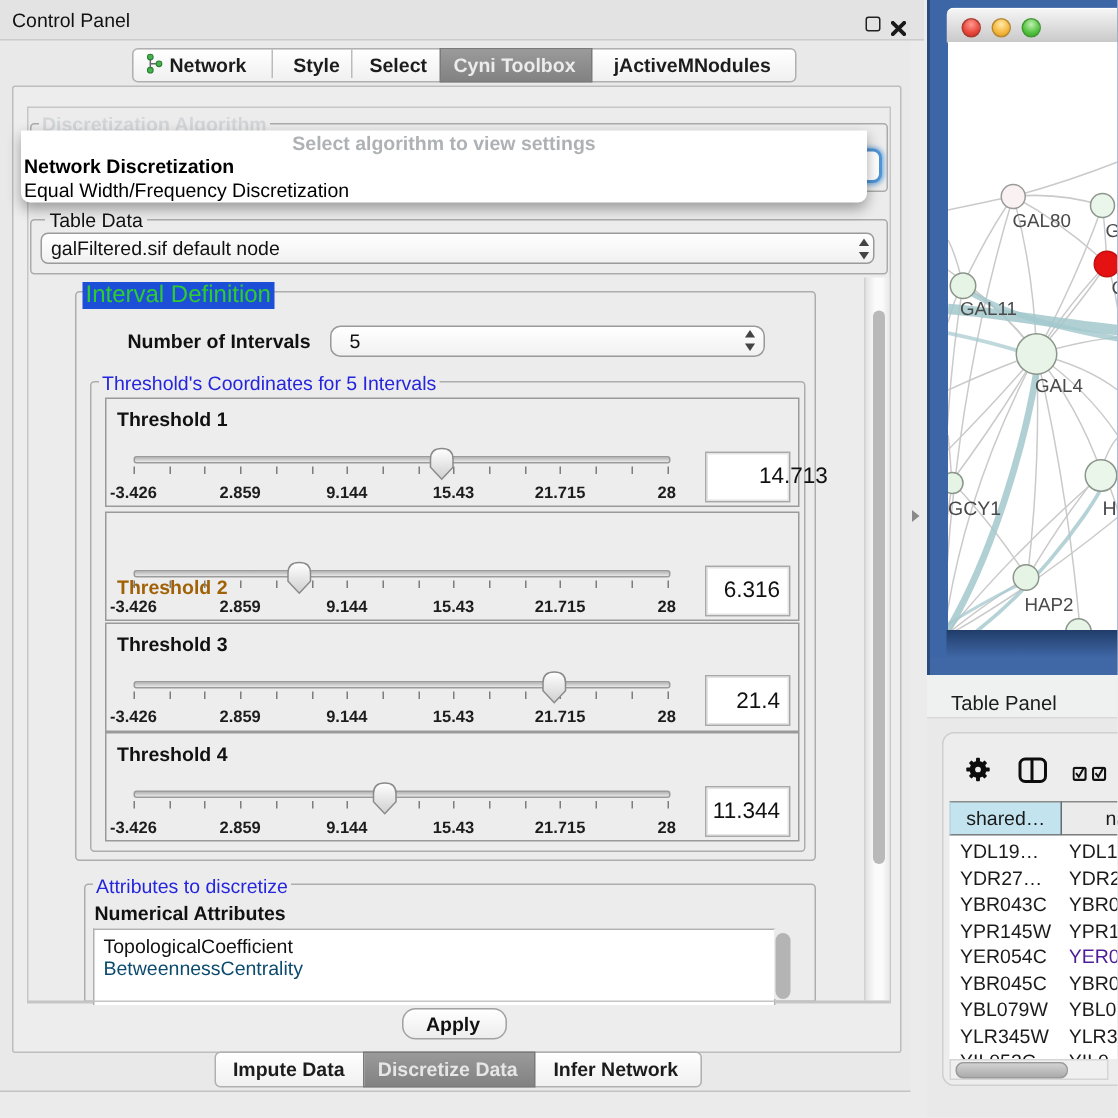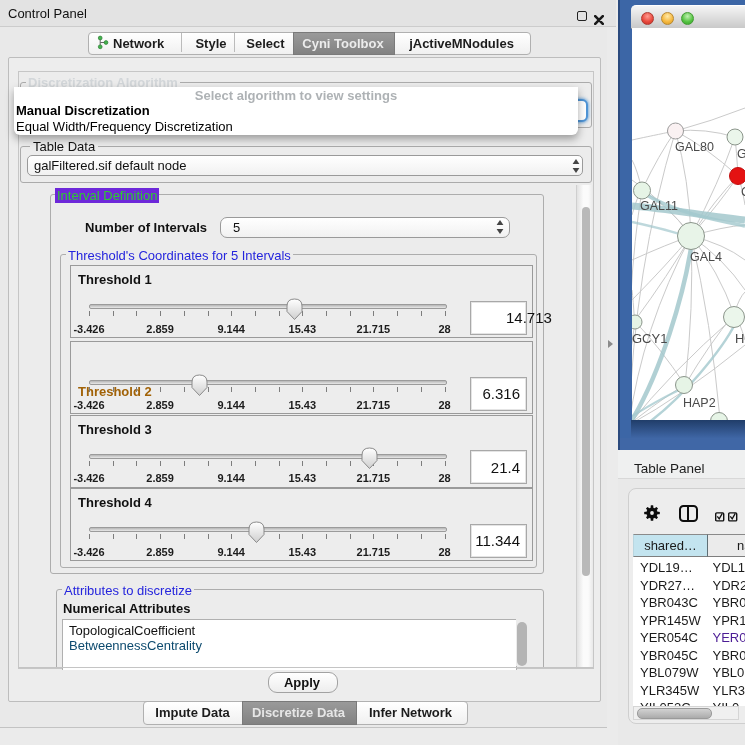--- a/index.html
+++ b/index.html
@@ -42,39 +42,39 @@
 
 <div class="abs" style="left:18px;top:71px;width:574px;height:596px;background:#ececec;border:1px solid #c6c6c6;"></div>
 
 <div class="abs" style="left:20px;top:82px;width:570px;height:44px;border:1px solid #ababab;border-radius:3px;"></div>
 <div class="abs bold" style="left:26px;top:75px;font-size:13px;color:#d2d6d9;background:#ececec;padding:0 2px;">Discretization Algorithm</div>
 
 <div class="abs" style="left:558px;top:99px;width:26px;height:19px;border:2.5px solid #4f94d5;border-radius:6px;background:#fff;box-shadow:0 0 3px 1px rgba(90,155,215,0.75);"></div>
 
 <div class="abs" style="left:14px;top:87px;width:564px;height:48px;background:#ffffff;border-bottom-left-radius:6px;border-bottom-right-radius:6px;box-shadow:0 4px 9px rgba(0,0,0,0.35);z-index:50;"></div>
 <div class="abs bold" style="left:14px;top:88px;width:564px;text-align:center;font-size:13px;color:#aeb2b5;z-index:51;">Select algorithm to view settings</div>
-<div class="abs bold" style="left:16px;top:103px;font-size:13px;color:#000;z-index:51;">Manual Discretization</div>
+<div class="abs bold" style="left:16px;top:103px;font-size:13px;color:#000;z-index:51;">Network Discretization</div>
 <div class="abs" style="left:16px;top:119px;font-size:13px;color:#000;z-index:51;">Equal Width/Frequency Discretization</div>
 
 <div class="abs" style="left:20px;top:146px;width:570px;height:35px;border:1px solid #ababab;border-radius:3px;"></div>
 <div class="abs" style="left:30px;top:139px;font-size:13px;color:#111;background:#ececec;padding:0 3px;">Table Data</div>
 <div class="abs" style="left:26.5px;top:154.5px;width:554px;height:19px;background:linear-gradient(#ffffff,#f1f1f1);border:1px solid #9a9a9a;border-radius:5px;"></div>
 <div class="abs" style="left:34px;top:158px;font-size:13px;color:#111;">galFiltered.sif default node</div>
 <div class="abs" style="left:571px;top:158px;">
 <svg width="10" height="16" viewBox="0 0 10 16">
       <path d="M5 1 L8.4 6 L1.6 6 Z" fill="#444"></path>
       <path d="M5 15 L8.4 10 L1.6 10 Z" fill="#444"></path>
     </svg>
 </div>
 
 <div class="abs" style="left:576px;top:185px;width:16px;height:482px;background:linear-gradient(90deg,#e2e2e2,#fbfbfb 40%,#fbfbfb 70%,#e8e8e8);border-left:1px solid #cfcfcf;"></div>
 <div class="abs" style="left:582px;top:207px;width:8px;height:369px;background:#b9b9b9;border-radius:4px;"></div>
 
 <div class="abs" style="left:50px;top:194px;width:492px;height:378px;border:1px solid #adadad;border-radius:3px;"></div>
-<div class="abs" style="left:55px;top:188px;font-size:13px;color:#2ecc2e;background:#6d28d9;padding:0 2px;">Interval Definition</div>
+<div class="abs" style="left:55px;top:188px;font-size:16px;color:#2ecc2e;background:#1d4ed8;padding:0 2px;">Interval Definition</div>
 
 <div class="abs bold" style="left:85px;top:220px;font-size:13px;color:#111;">Number of Intervals</div>
 <div class="abs" style="left:220px;top:216.5px;width:288px;height:19px;background:linear-gradient(#ffffff,#f1f1f1);border:1px solid #9a9a9a;border-radius:7px;"></div>
 <div class="abs" style="left:233px;top:219.5px;font-size:13px;color:#111;">5</div>
 <div class="abs" style="left:495px;top:219px;">
 <svg width="10" height="16" viewBox="0 0 10 16">
       <path d="M5 1 L8.4 6 L1.6 6 Z" fill="#444"></path>
       <path d="M5 15 L8.4 10 L1.6 10 Z" fill="#444"></path>
     </svg>
 </div>

